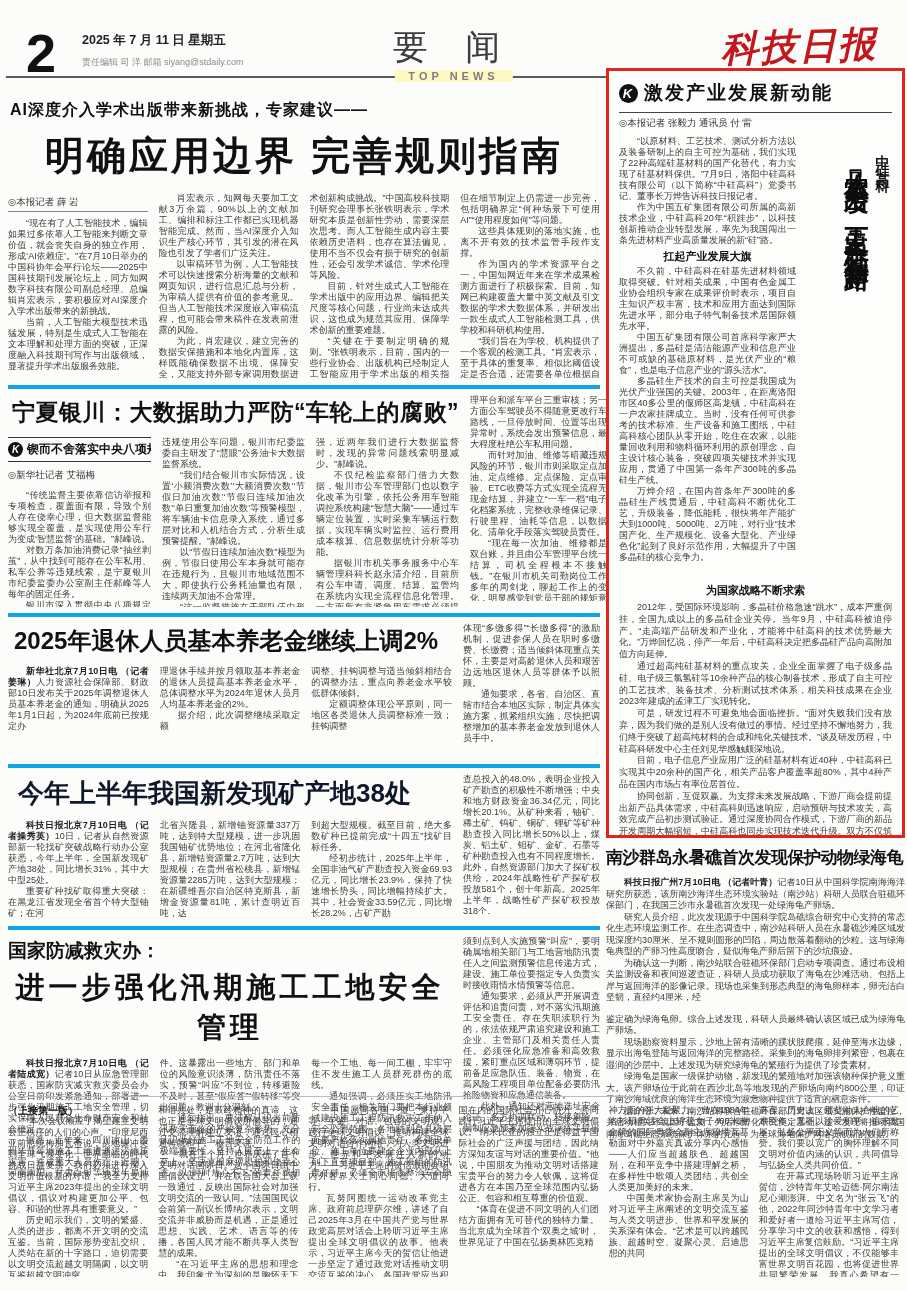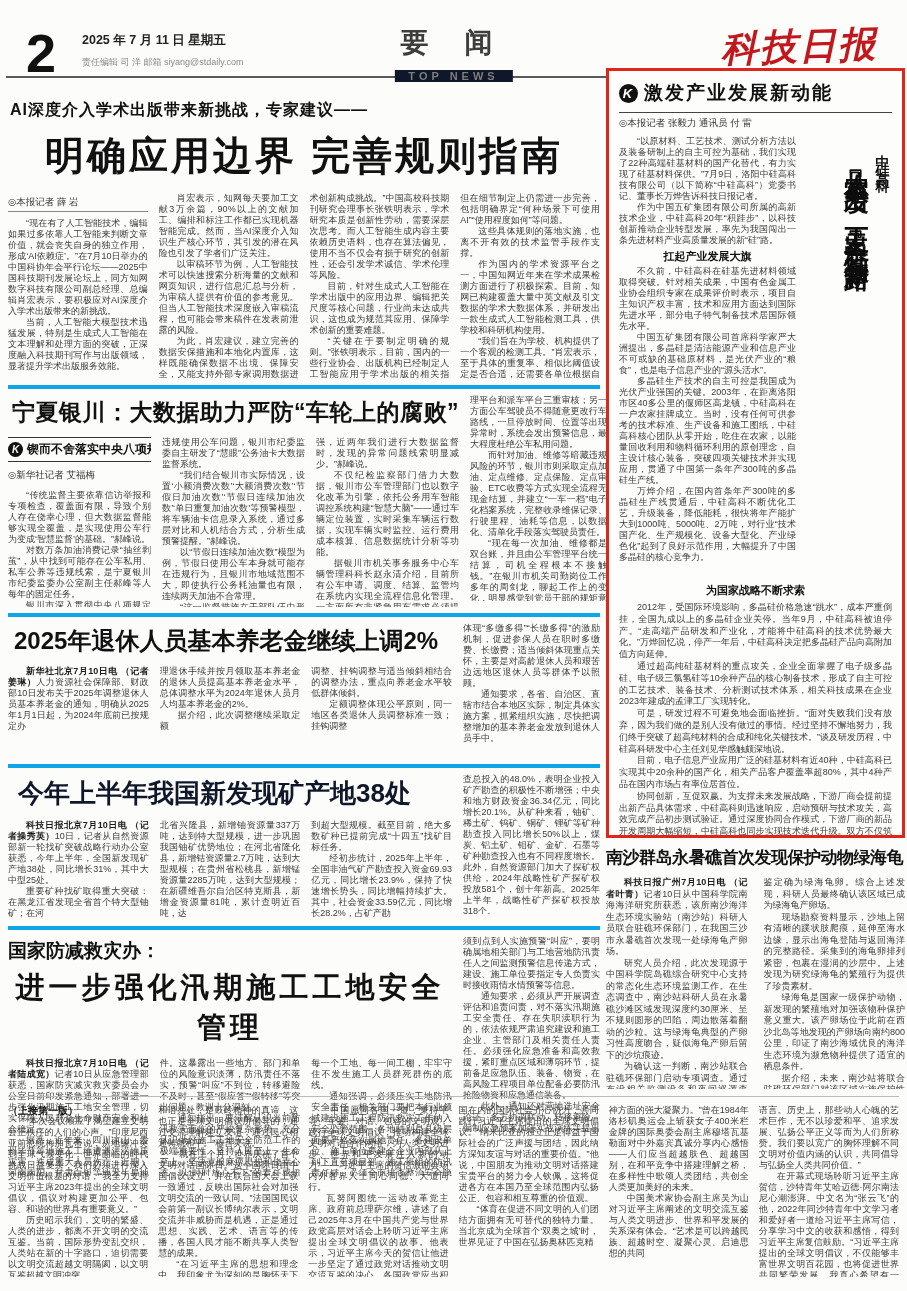--- a/index.html
+++ b/index.html
@@ -7,22 +7,22 @@
   .page { position:relative; width:907px; height:1291px; margin:0 auto; background:#fcfcfa; color:#2c2c2c; overflow:hidden; }
 
   
   .masthead { position:absolute; top:0; left:0; width:100%; height:95px; }
   .mast-rule { position:absolute; top:76px; left:6px; right:4px; height:2px; background:#5a5a5a; }
   .page-num { position:absolute; left:26px; top:26px; font-size:54px; font-weight:900; color:#111; line-height:1; letter-spacing:-2px; }
   .date-block { position:absolute; left:82px; top:32px; }
   .date-line { font-size:12.5px; font-weight:bold; color:#222; }
   .editor-line { margin-top:7px; font-size:9px; color:#8a8a8a; }
   .section-block { position:absolute; left:0; right:0; top:24px; text-align:center; }
-  .section-cn { font-size:28px; font-weight:700; color:#3d3d3d; letter-spacing:14px; }
-  .topnews { position:absolute; top:70px; left:50%; transform:translateX(-50%); background:#0f172a; padding:0 14px; font-size:11px; font-weight:bold; color:#7d7d7d; letter-spacing:4px; }
+  .section-cn { font-size:35px; font-weight:400; color:#3d3d3d; letter-spacing:14px; }
+  .topnews { position:absolute; top:70px; left:50%; transform:translateX(-50%); background:#fef9c3; padding:0 14px; font-size:11px; font-weight:bold; color:#7d7d7d; letter-spacing:4px; }
   .paper-logo { position:absolute; right:30px; top:22px; font-family:"Liberation Serif","DejaVu Serif",serif; font-style:italic; font-weight:bold; font-size:37px; color:#c2171c; letter-spacing:2px; transform:rotate(-2deg); }
 
   
   .left-region { position:absolute; left:8px; top:100px; width:592px; }
   .col { text-align:justify; overflow:hidden; font-size:9px; line-height:11px; color:#3a3a3a; }
   .col p { text-indent:2em; }
   .col p.ni { text-indent:0; }
   .col p b { color:#1c1c1c; }
   .cols { display:flex; gap:11px; }
   .cols .col { flex:1; }
@@ -56,21 +56,21 @@
   .v-head { flex:none; width:96px; writing-mode:vertical-rl; text-align:left; padding-left:4px; }
   .v-kicker { font-size:14px; font-weight:bold; color:#111; letter-spacing:8px; padding-bottom:4px; padding-top:8px; }
   .v-title { font-size:25px; font-weight:900; color:#0d0d0d; letter-spacing:4px; padding-top:14px; }
   .subhead { font-size:11px; font-weight:900; color:#111; text-align:center; margin:5px 0 4px; text-indent:0 !important; }
   .rb-sec2 { height:238px; overflow:hidden; }
   .rb-sec2.col { font-size:9px; line-height:11.8px; }
 
   
   .turtle { margin-top:8px; }
   .headline6 { font-size:17px; font-weight:900; color:#111; letter-spacing:-0.5px; white-space:nowrap; margin-bottom:8px; }
-  .turtle .cols { gap:16px; }
+  .turtle .cols { gap:10px;flex-direction:column; }
   .turtle .col { height:212px; font-size:9px; line-height:11.5px; }
 
   
   .bottom-section { position:absolute; left:8px; top:1096px; width:891px; border-top:1px solid #bbb; padding-top:8px; }
   .bottom-cols { display:flex; gap:10px; }
   .bottom-cols .col { flex:1; height:172px; font-size:9px; line-height:11px; }
   .continued-label { font-weight:900; font-size:10px; color:#111; text-indent:0 !important; }
 </style>
 </head>
 <body>

